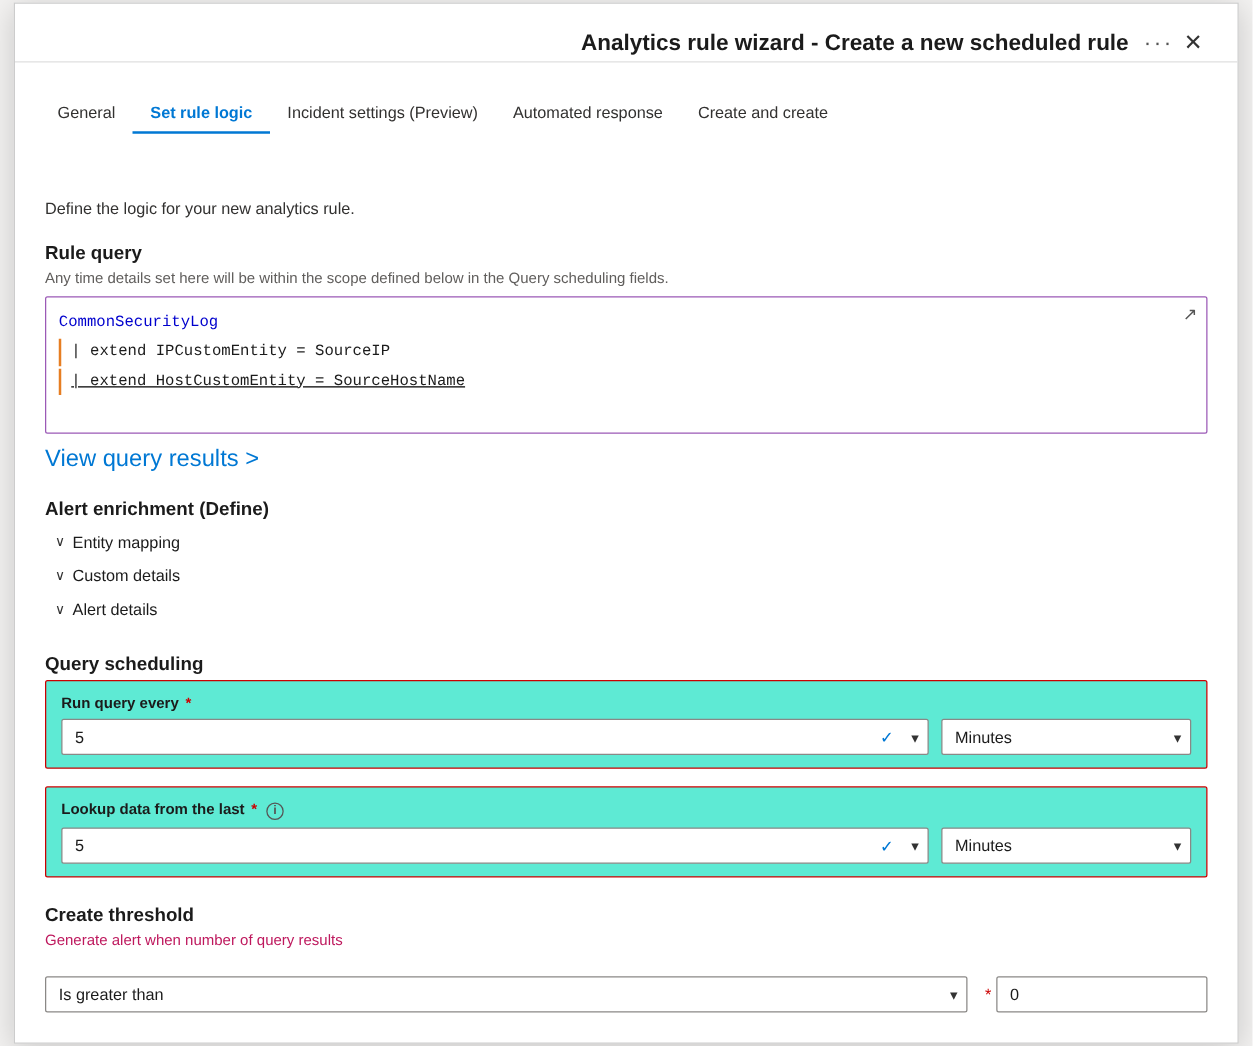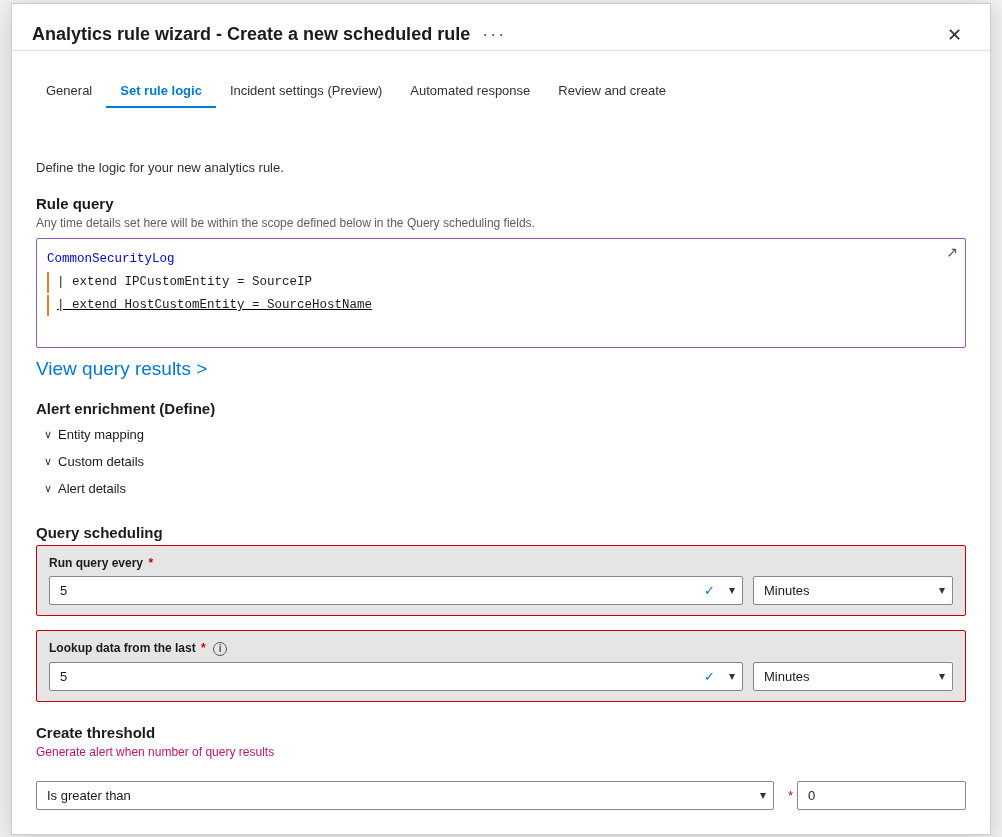--- a/index.html
+++ b/index.html
@@ -18,21 +18,21 @@
       min-height: 820px;
       border: 1px solid #ccc;
       box-shadow: 0 4px 24px rgba(0,0,0,0.18);
       display: flex;
       flex-direction: column;
       position: relative;
     }
     .dialog-header {
       display: flex;
       align-items: center;
-      justify-content: space-between;
+      justify-content: flex-end;
       padding: 16px 20px 0 20px;
       border-bottom: 1px solid #e0e0e0;
     }
     .dialog-title-row {
       display: flex;
       align-items: center;
       gap: 8px;
     }
     .dialog-title {
       font-size: 18px;
@@ -134,21 +134,21 @@
       padding: 6px 0 6px 8px;
       cursor: pointer;
     }
     .chevron-icon { font-size: 11px; color: #333; }
     .scheduling-section { margin-top: 22px; }
     .field-group {
       border: 1.5px solid #c00;
       border-radius: 2px;
       padding: 10px 12px 10px 12px;
       margin-bottom: 14px;
-      background: #e5e5e5;
+      background: #5eead4;
     }
     .field-label {
       font-size: 12px;
       font-weight: 600;
       color: #1b1b1b;
       margin-bottom: 6px;
     }
     .field-label .required { color: #c00; margin-left: 2px; }
     .field-label .info-icon {
       display: inline-block;
@@ -246,21 +246,21 @@
       <span class="dialog-more">···</span>
     </div>
     <button class="close-btn">✕</button>
   </div>
 
   <div class="tabs">
     <div class="tab">General</div>
     <div class="tab active">Set rule logic</div>
     <div class="tab">Incident settings (Preview)</div>
     <div class="tab">Automated response</div>
-    <div class="tab">Review and create</div>
+    <div class="tab">Create and create</div>
   </div>
 
   <div class="dialog-body">
     <div class="section-desc">Define the logic for your new analytics rule.</div>
 
     
     <div class="section-title">Rule query</div>
     <div class="section-subtitle">Any time details set here will be within the scope defined below in the Query scheduling fields.</div>
     <div class="query-box-wrapper">
       <div style="border:1px solid #9b59b6; border-radius:2px; padding:10px 30px 10px 10px; background:#fff; min-height:110px; font-family:'Courier New',monospace; font-size:12.5px;">

